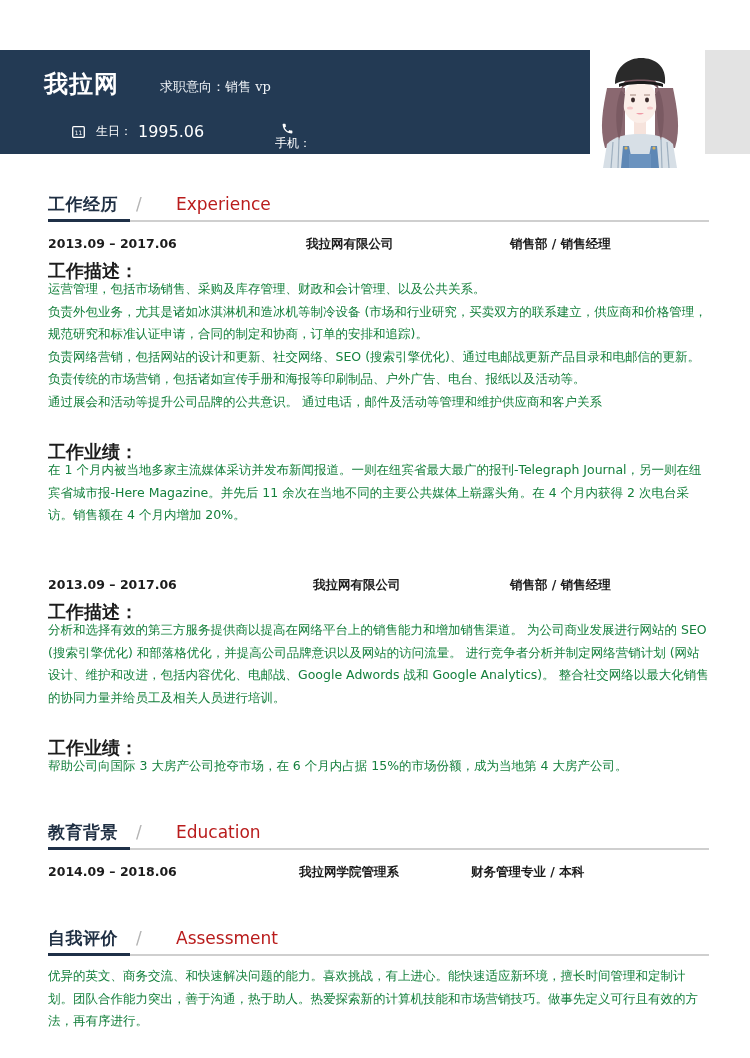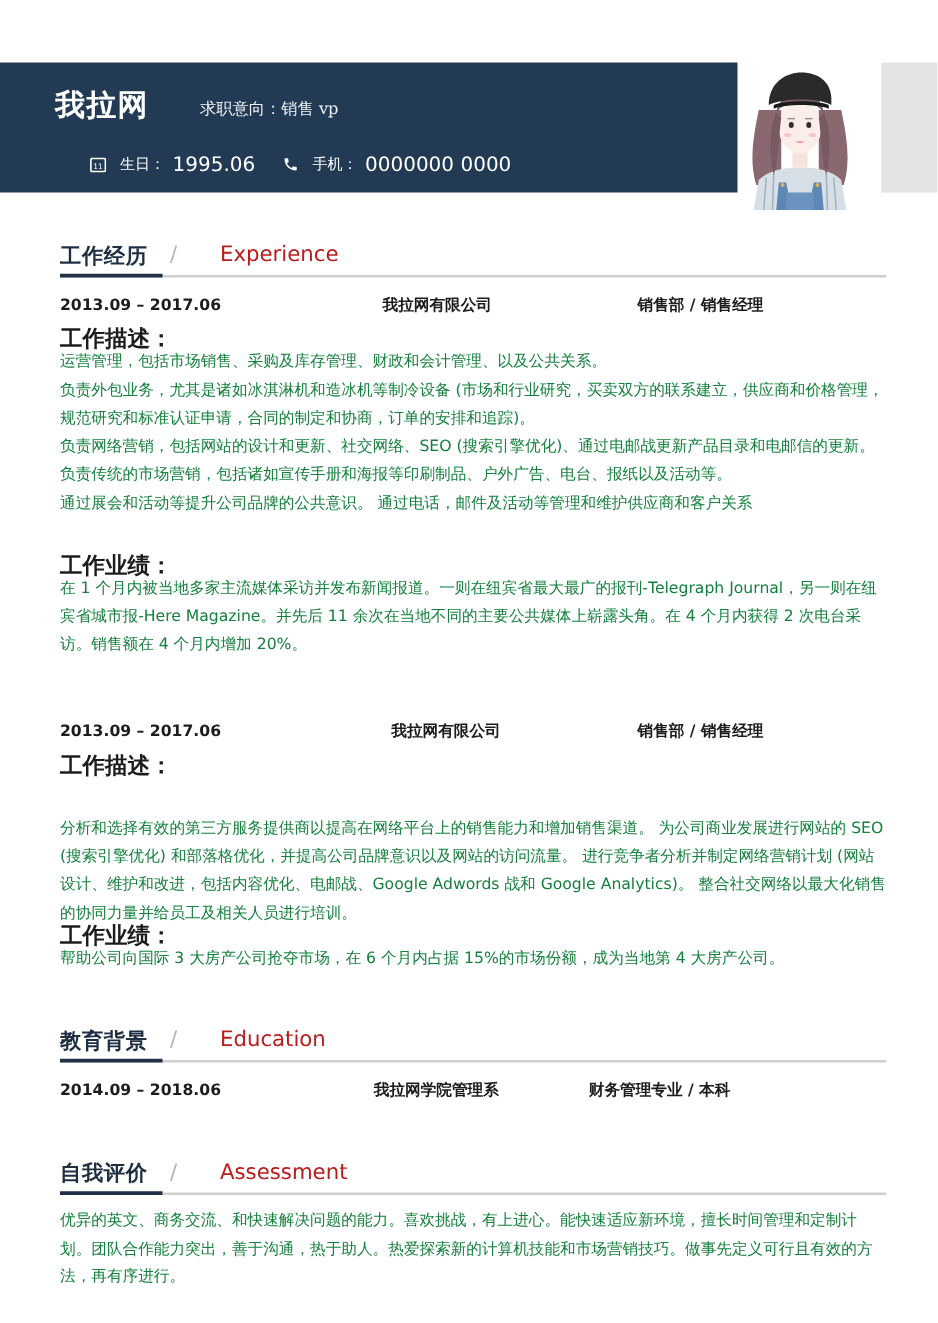--- a/index.html
+++ b/index.html
@@ -58,21 +58,21 @@
     <span class="icon">
       <svg width="13" height="12" viewBox="0 0 13 12">
           <rect x="0.7" y="0.7" width="11.6" height="10.6" rx="1" fill="none" stroke="#fff" stroke-width="1.3"></rect>
           <text x="6.5" y="9" font-size="6" fill="#fff" text-anchor="middle" font-family="DejaVu Sans, sans-serif">11</text>
         </svg>
     </span>
     <span class="lbl">生日：</span>
     <span class="val">1995.06</span>
   </div>
 
-  <div class="info-item" style="left:198px; top:72px;">
+  <div class="info-item" style="left:198px; top:72px;flex-direction:column;">
     <span class="icon">
       <svg width="13" height="13" viewBox="0 0 24 24">
           <path fill="#fff" d="M6.6 10.8c1.4 2.8 3.8 5.1 6.6 6.6l2.2-2.2c.3-.3.7-.4 1-.2 1.1.4 2.3.6 3.6.6.6 0 1 .4 1 1V20c0 .6-.4 1-1 1C10.6 21 3 13.4 3 4c0-.6.4-1 1-1h3.5c.6 0 1 .4 1 1 0 1.3.2 2.5.6 3.6.1.3 0 .7-.2 1L6.6 10.8z"></path>
         </svg>
     </span>
     <span class="lbl">手机：</span>
     <span class="val">0000000 0000</span>
   </div>
 
 </div>
@@ -143,21 +143,21 @@
 <div class="para" style="top:459px;">
   <p>在 1 个月内被当地多家主流媒体采访并发布新闻报道。一则在纽宾省最大最广的报刊-Telegraph Journal，另一则在纽宾省城市报-Here Magazine。并先后 11 余次在当地不同的主要公共媒体上崭露头角。在 4 个月内获得 2 次电台采访。销售额在 4 个月内增加 20%。</p>
 </div>
 
 <div class="entry-row" style="top:577px;">
   <span style="left:0;">2013.09 – 2017.06</span>
   <span style="left:265px;">我拉网有限公司</span>
   <span style="left:462px;">销售部 / 销售经理</span>
 </div>
 <div class="sub-title" style="top:600px;">工作描述：</div>
-<div class="para" style="top:619px;margin-top:32px;">
+<div class="para" style="top:619px;">
   <p>分析和选择有效的第三方服务提供商以提高在网络平台上的销售能力和增加销售渠道。 为公司商业发展进行网站的 SEO (搜索引擎优化) 和部落格优化，并提高公司品牌意识以及网站的访问流量。 进行竞争者分析并制定网络营销计划 (网站设计、维护和改进，包括内容优化、电邮战、Google Adwords 战和 Google Analytics)。 整合社交网络以最大化销售的协同力量并给员工及相关人员进行培训。</p>
 </div>
 <div class="sub-title" style="top:736px;">工作业绩：</div>
 <div class="para" style="top:755px;">
   <p>帮助公司向国际 3 大房产公司抢夺市场，在 6 个月内占据 15%的市场份额，成为当地第 4 大房产公司。</p>
 </div>
 
 <div class="section-head" style="top:821px;">
   <span class="zh">教育背景</span>
   <span class="slash">/</span>

